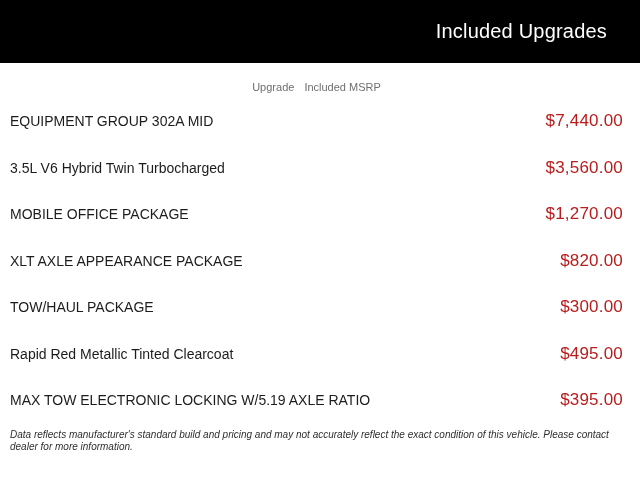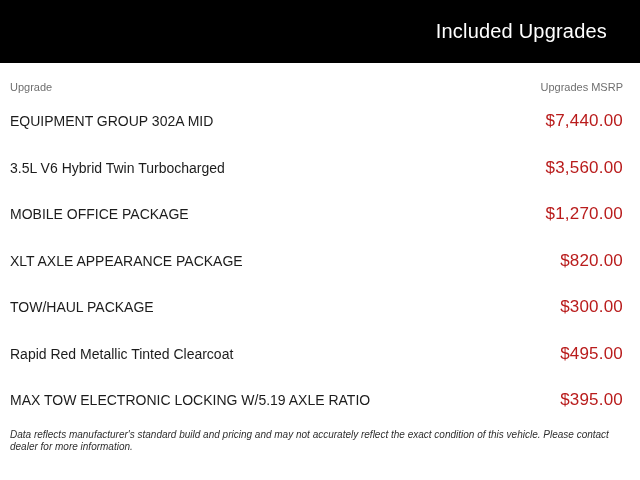--- a/index.html
+++ b/index.html
@@ -26,21 +26,21 @@
     color: #ffffff;
     font-size: 20px;
     font-weight: 400;
     letter-spacing: 0.2px;
   }
   .upgrades-table {
     padding: 18px 17px 0 10px;
   }
   .col-headers {
     display: flex;
-    justify-content: space-between;
+    justify-content: center;
     align-items: baseline;
     color: #6f6f6f;
     font-size: 11px;
     line-height: 13px;
     gap: 10px;
   }
   .rows {
     margin-top: 4px;
   }
   .row {
@@ -70,21 +70,21 @@
 </head>
 <body>
 
 <div class="header">
   <span class="header-title">Included Upgrades</span>
 </div>
 
 <div class="upgrades-table">
   <div class="col-headers">
     <span>Upgrade</span>
-    <span>Upgrades MSRP</span>
+    <span>Included MSRP</span>
   </div>
 
   <div class="rows">
     <div class="row">
       <span class="row-name">EQUIPMENT GROUP 302A MID</span>
       <span class="row-price">$7,440.00</span>
     </div>
     <div class="row">
       <span class="row-name">3.5L V6 Hybrid Twin Turbocharged</span>
       <span class="row-price">$3,560.00</span>

